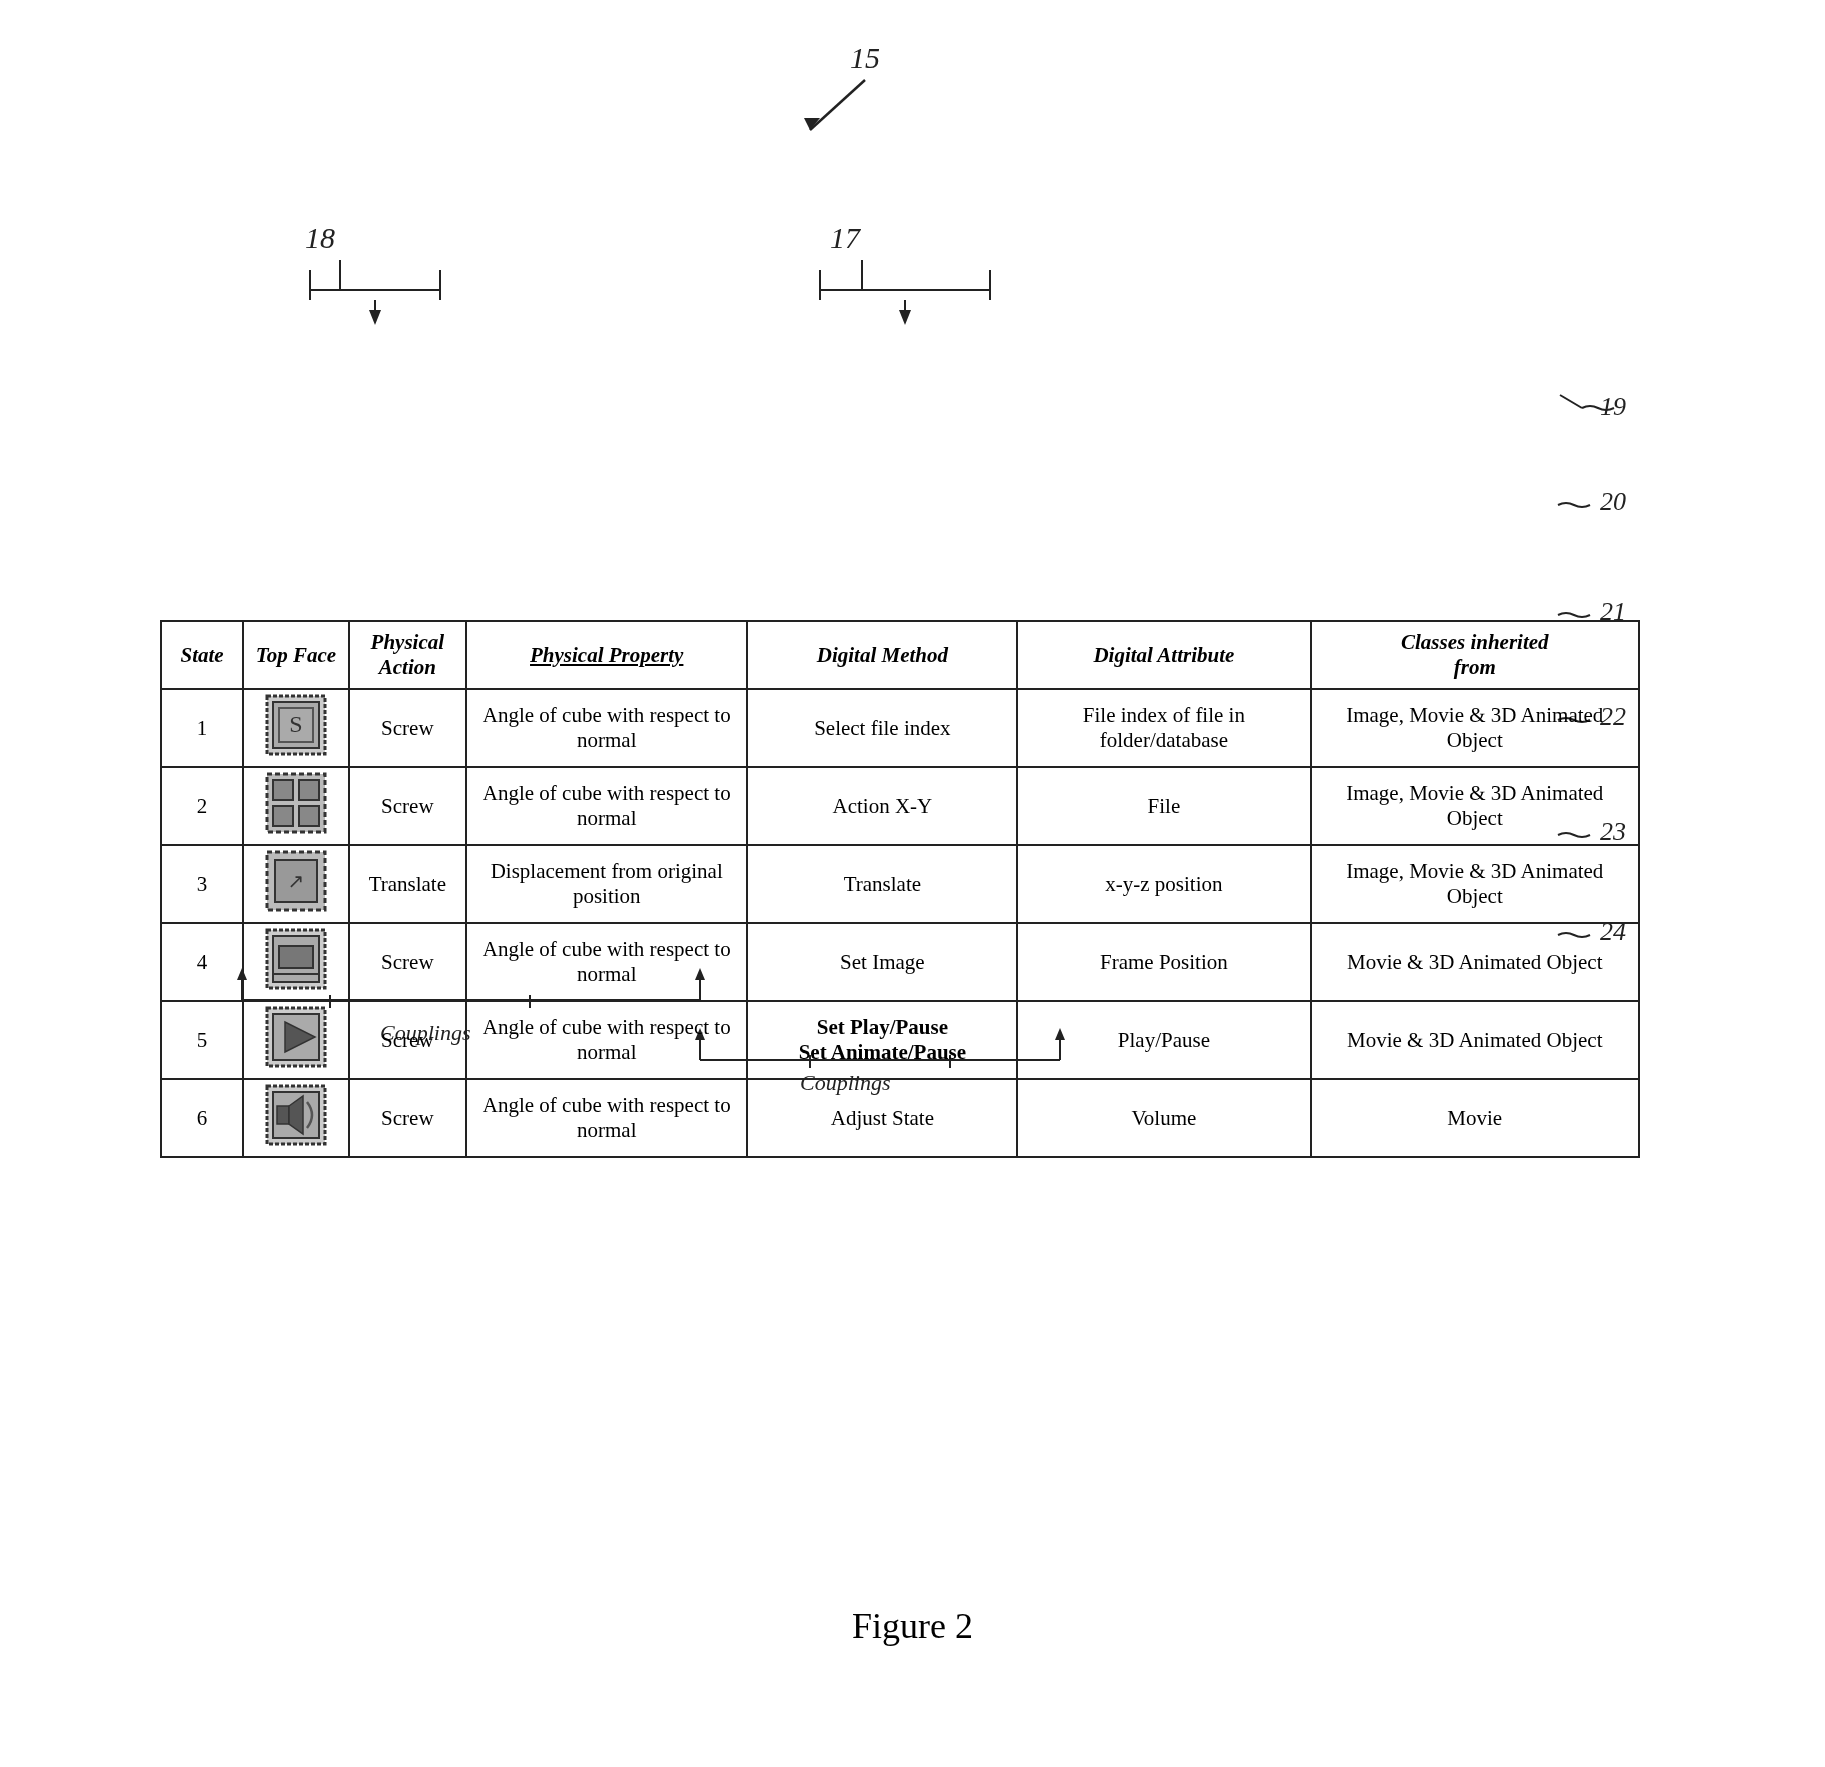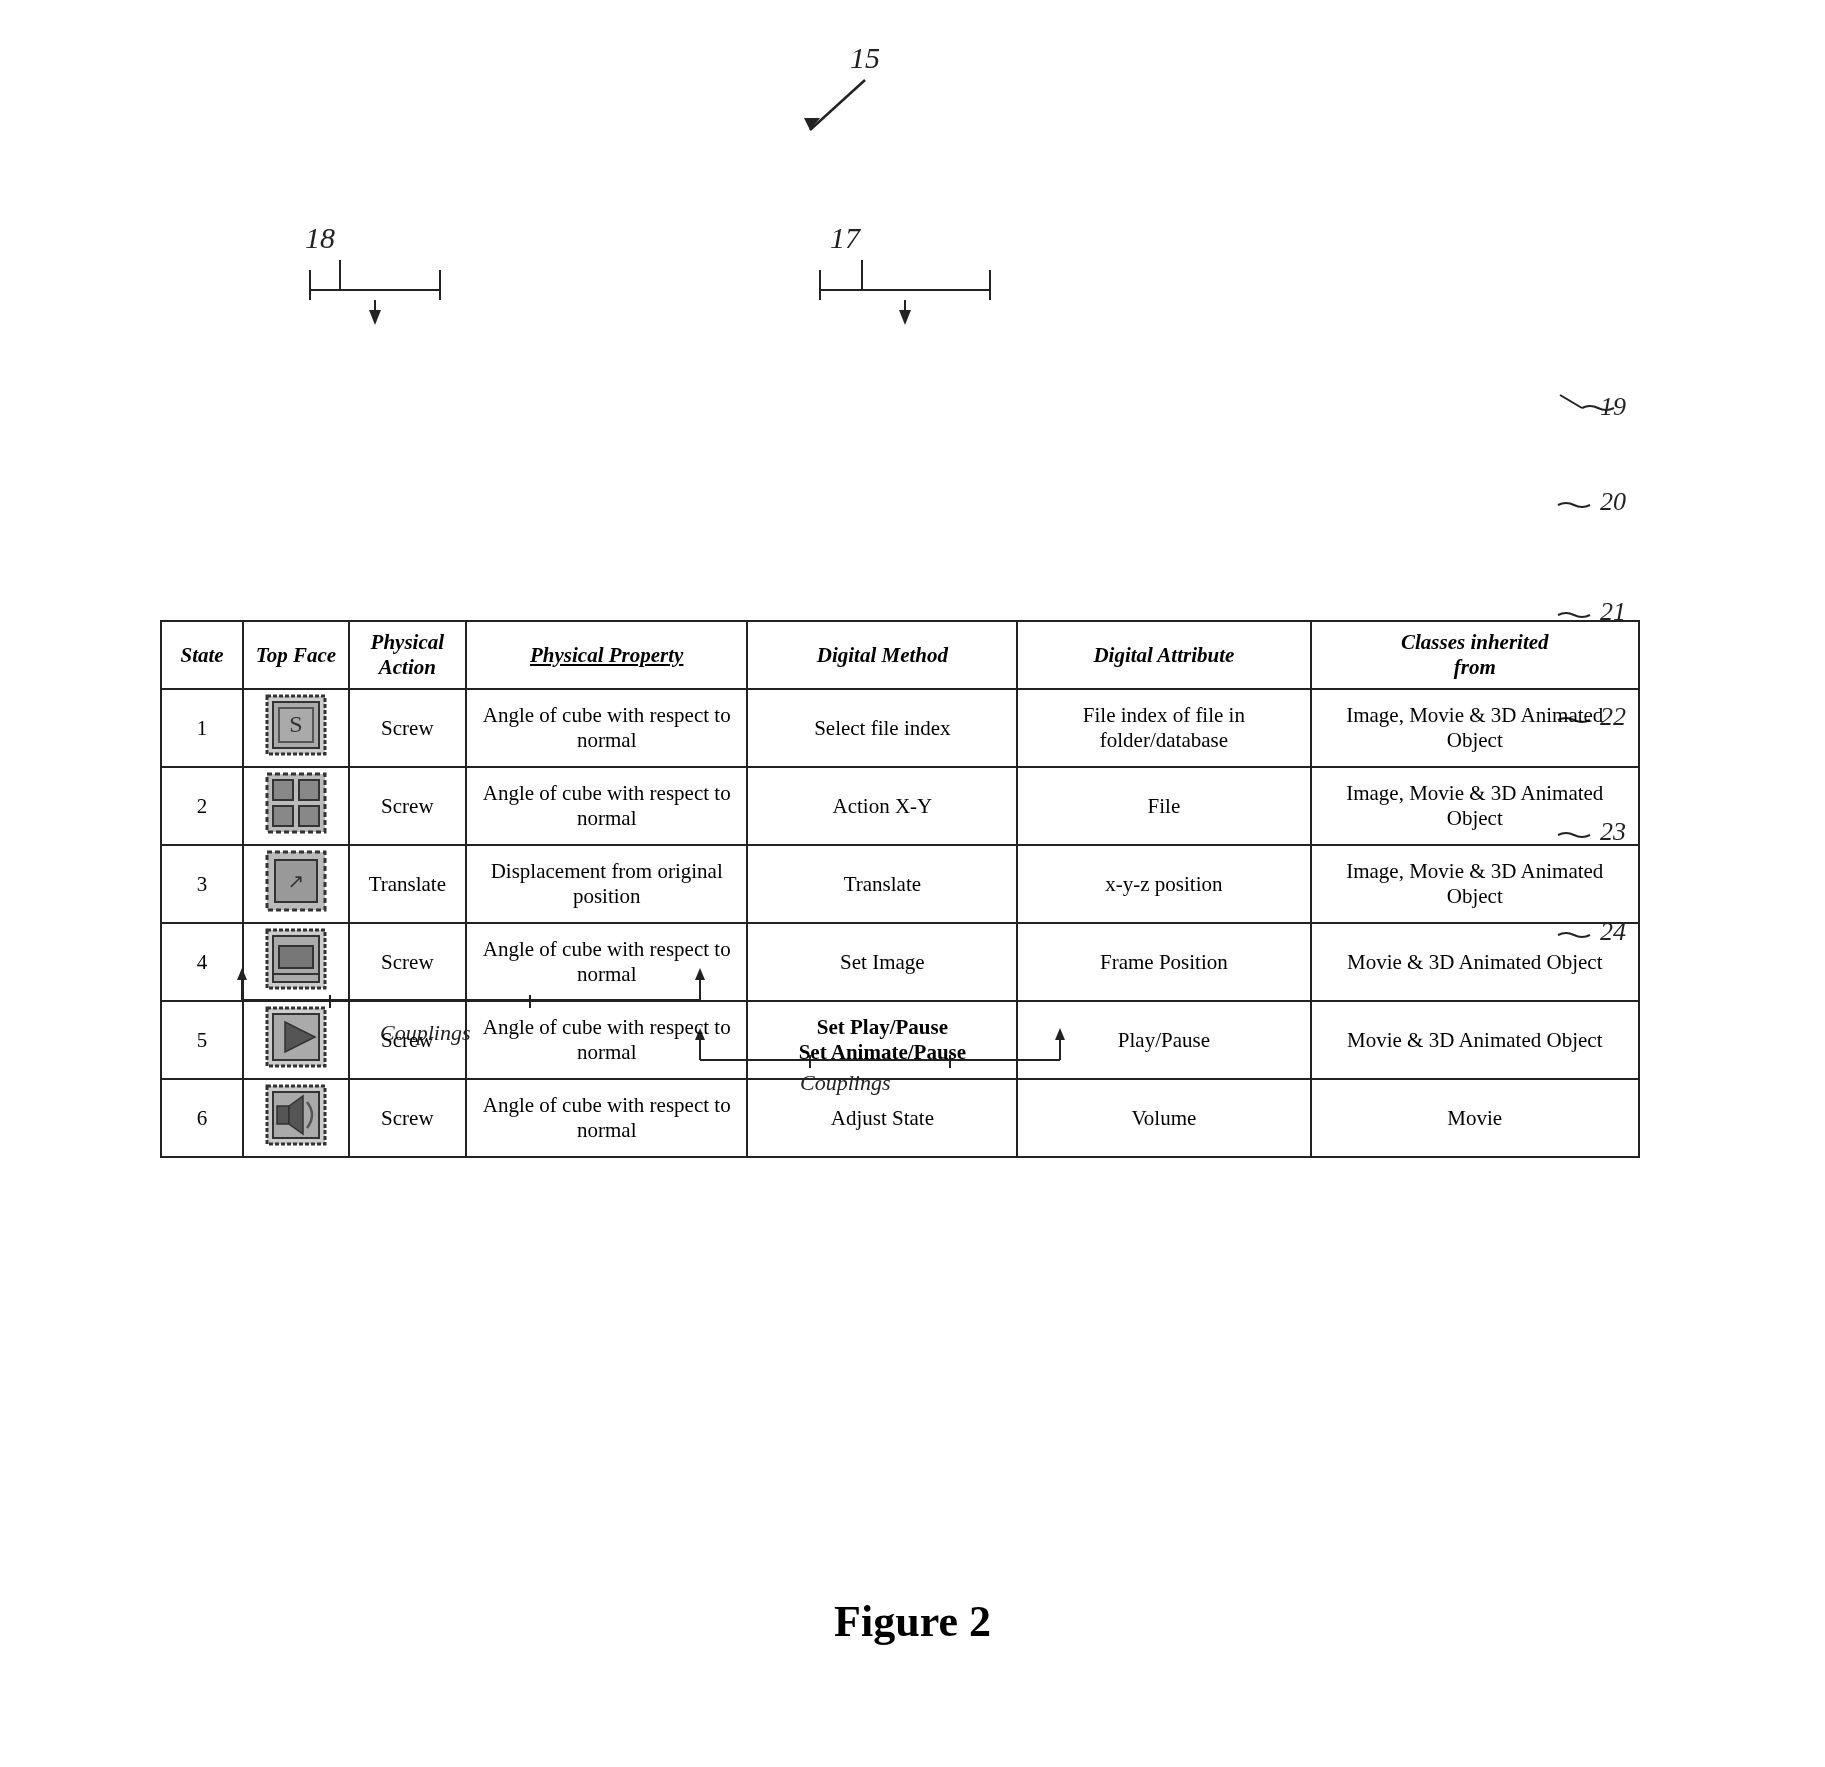--- a/index.html
+++ b/index.html
@@ -50,22 +50,22 @@
     .col-digmethod { width: 230px; }
     .col-digattr { width: 250px; }
     .col-classes { width: 280px; }
 
     
     .figure-caption {
       position: absolute;
       bottom: 120px;
       left: 50%;
       transform: translateX(-50%);
-      font-size: 44px;
-      font-weight: bold;
+      font-size: 36px;
+      font-weight: normal;
       font-family: 'Times New Roman', Times, serif;
     }
 
     
     .svg-overlay {
       position: absolute;
       top: 0;
       left: 0;
       width: 1825px;
       height: 1767px;

